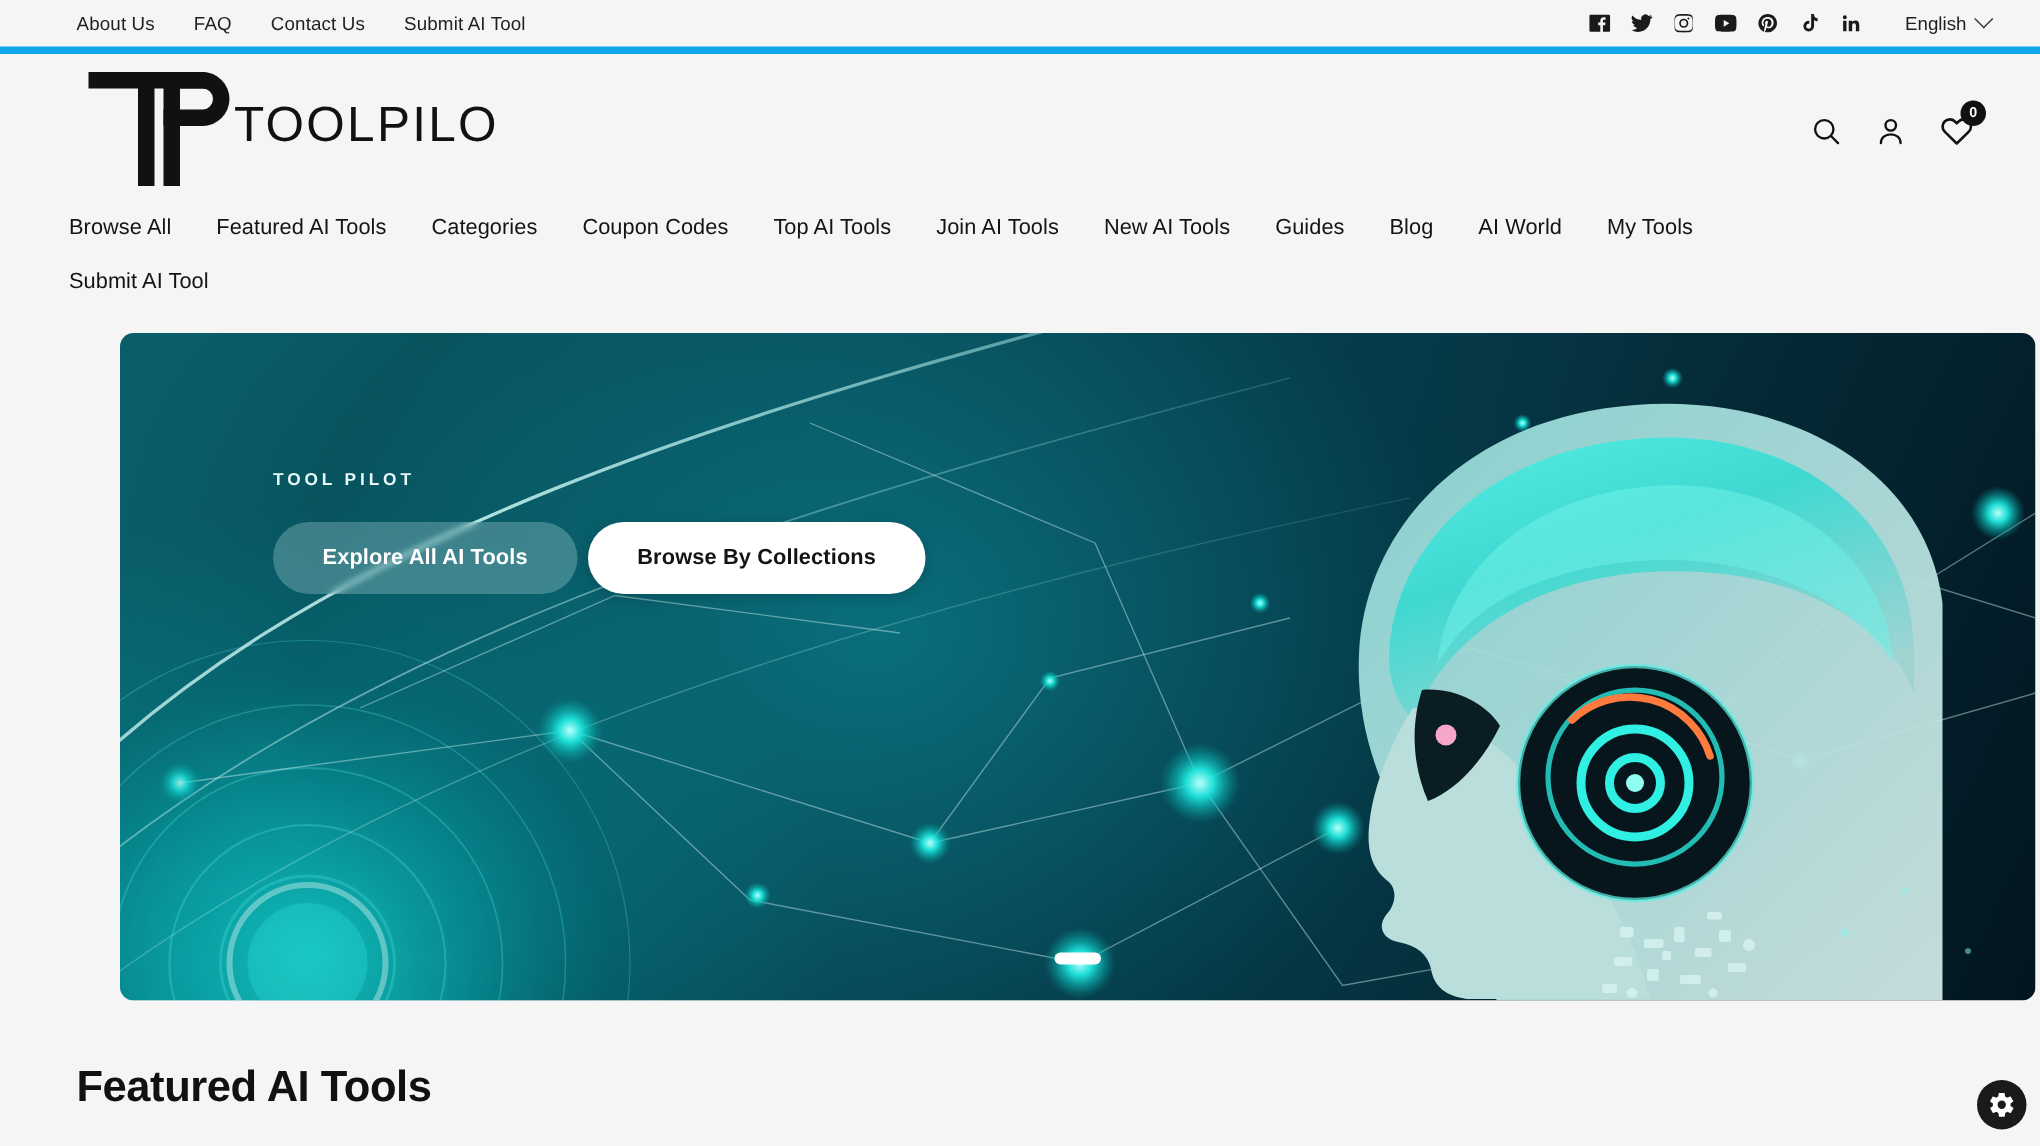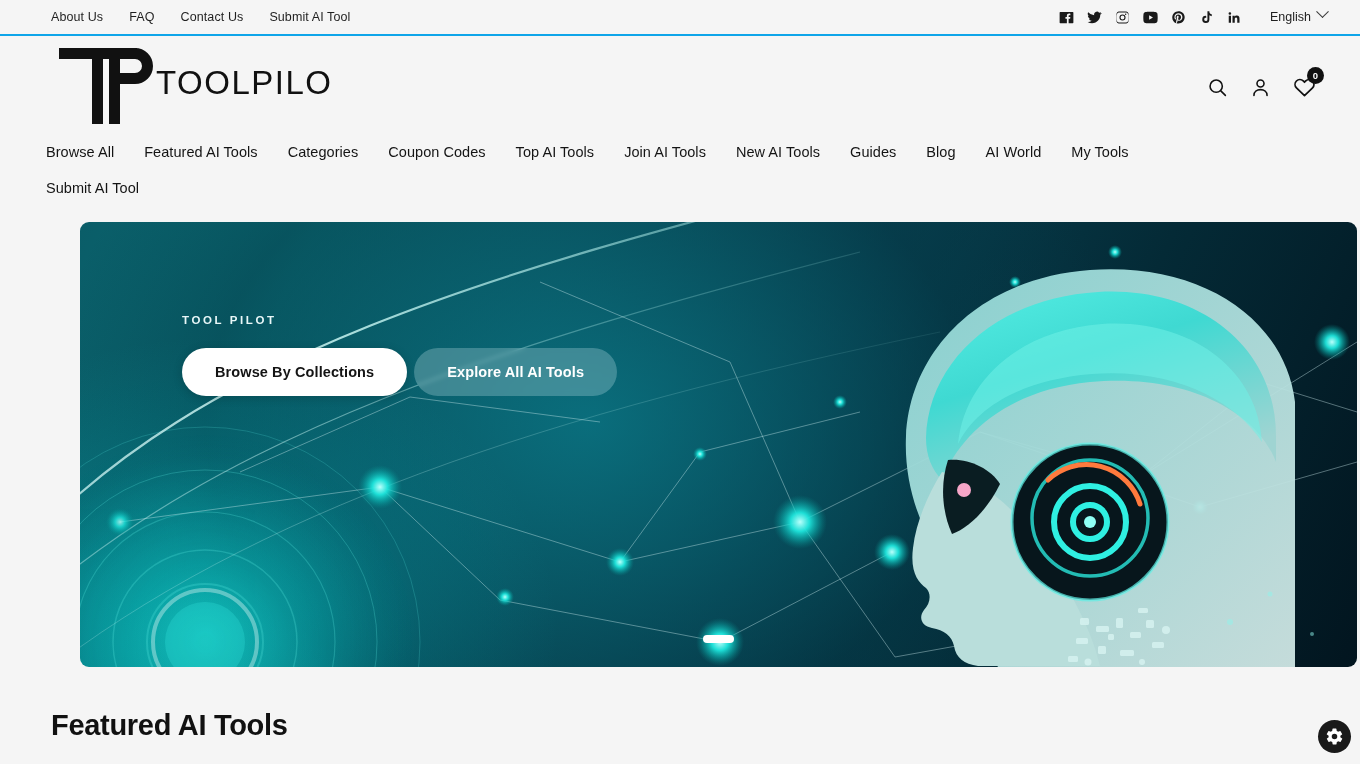--- a/index.html
+++ b/index.html
@@ -8,41 +8,41 @@
     background: #f5f5f5;
     font-family: "Liberation Sans", sans-serif;
     overflow: hidden;
   }
   body { position: relative; }
 
   
   .topbar {
     height: 36px;
     background: #f5f5f5;
-    border-bottom: 2px solid #0ea5e9;
+    border-bottom: 5px solid #0ea5e9;
     display: flex; align-items: center;
     padding: 0 16px 0 51px;
     position: relative;
   }
   .topbar-links { display: flex; align-items: center; gap: 26px; }
   .topbar-link {
     font-size: 12.5px; color: #1f1f1f; text-decoration: none;
     letter-spacing: 0.1px; cursor: pointer; white-space: nowrap;
   }
   .topbar-right {
     margin-left: auto; display: flex; align-items: center; gap: 0;
     padding-right: 17px;
   }
   .social-list { display: flex; align-items: center; gap: 13px; margin-right: 28px; }
   .social-ic {
     width: 15px; height: 15px; display: block; cursor: pointer;
     fill: #1a1a1a;
   }
   .lang {
-    display: flex; align-items: flex-start; gap: 7px; cursor: pointer;
+    display: flex; align-items: center; gap: 7px; cursor: pointer;
   }
   .lang-label { font-size: 12.5px; color: #1f1f1f; }
   .chev {
     width: 9px; height: 9px; border-right: 1.4px solid #3a3a3a;
     border-bottom: 1.4px solid #3a3a3a; transform: rotate(45deg) translate(-2px,-2px);
   }
 
   
   .header {
     height: 100px; position: relative;
@@ -374,22 +374,22 @@
           <circle cx="1150" cy="400" r="3"></circle>
             <circle cx="1190" cy="372" r="2.5"></circle>
             <circle cx="1232" cy="412" r="2"></circle>
         </g>
       </g>
     </svg>
 
     <div class="hero-content">
       <div class="eyebrow">TOOL PILOT</div>
       <div class="hero-btns">
+        <button class="btn btn-ghost">Explore All AI Tools</button>
         <button class="btn btn-white">Browse By Collections</button>
-        <button class="btn btn-ghost">Explore All AI Tools</button>
       </div>
     </div>
 
     <div class="carousel-dots">
       <span class="dot-pill"></span>
     </div>
   </div>
 </div>
 
 <div class="section-head">

